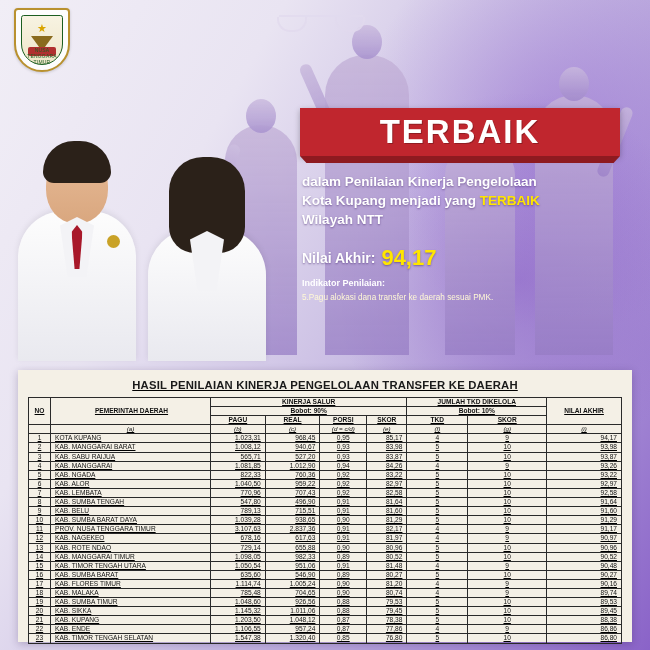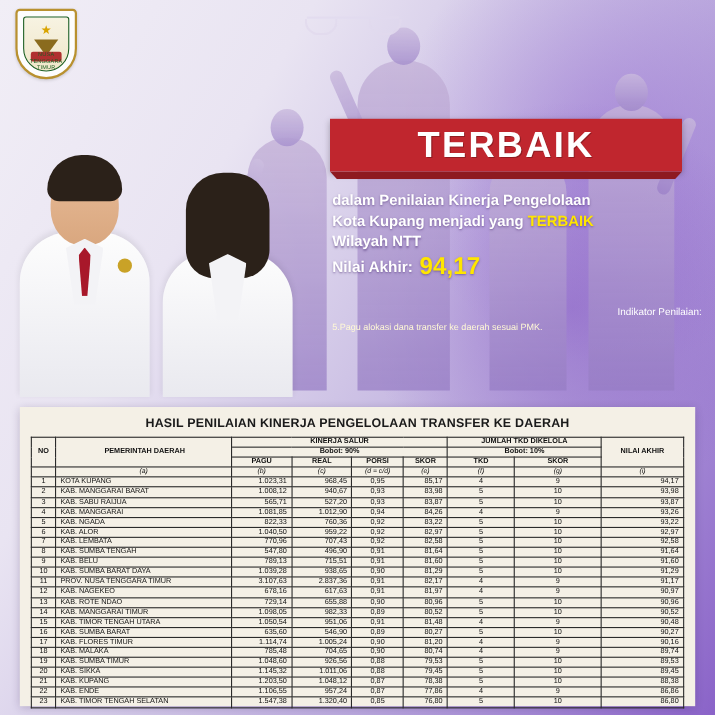--- a/index.html
+++ b/index.html
@@ -103,29 +103,29 @@
   }
 
   
   .headline{
     position:absolute;left:302px;top:172px;width:330px;z-index:5;
     color:#ffffff;font-weight:bold;font-size:13.5px;line-height:19px;
     text-shadow:0 1px 2px rgba(60,30,100,.5);
   }
   .headline .hl{ color:#ffe600; }
   .nilai{
-    margin-top:3px;font-size:14px;
+    margin-top:19px;font-size:14px;
   }
   .nilai b.score{ color:#ffe600;font-size:22px;vertical-align:-2px;margin-left:6px;}
 
   .indikator{
     position:absolute;left:302px;top:278px;width:336px;z-index:5;
     color:#fff9d6;font-size:8.2px;line-height:11.5px;
   }
-  .indikator .ttl{ font-weight:normal;color:#ffffff;font-size:9px;display:block;margin-bottom:2px;text-align:right;}
+  .indikator .ttl{ font-weight:bold;color:#ffffff;font-size:9px;display:block;margin-bottom:2px;}
 
   
   .people{ position:absolute; left:8px; top:76px; width:280px; height:285px; z-index:4;}
   .person{ position:absolute; bottom:0; }
   .p-body{
     width:118px;height:150px;border-radius:46px 46px 0 0;
     background:linear-gradient(180deg,#fdfdfd,#e9e9ef);
     box-shadow:0 -2px 6px rgba(0,0,0,.08);
   }
   .p-head{
@@ -148,20 +148,21 @@
   .p-badge{
     position:absolute;right:16px;top:24px;width:13px;height:13px;border-radius:50%;background:#c9a227;
   }
 
   
   .table-card{
     position:absolute; left:18px; bottom:8px; width:614px; height:272px; z-index:7;
     background:#f4f0e6;
     box-shadow:0 2px 8px rgba(40,20,70,.25);
     padding:8px 10px 6px 10px;
+    text-decoration:underline;
   }
   .tbl-title{
     text-align:center;font-weight:bold;font-size:11.3px;line-height:14px;color:#1a1a1a;
     letter-spacing:.2px;margin-bottom:5px;
   }
   table.hasil{
     width:100%;border-collapse:collapse;font-size:6.6px;color:#111;
   }
   table.hasil th, table.hasil td{
     border:1px solid #2a2a2a;padding:0 2px;line-height:8.1px;

